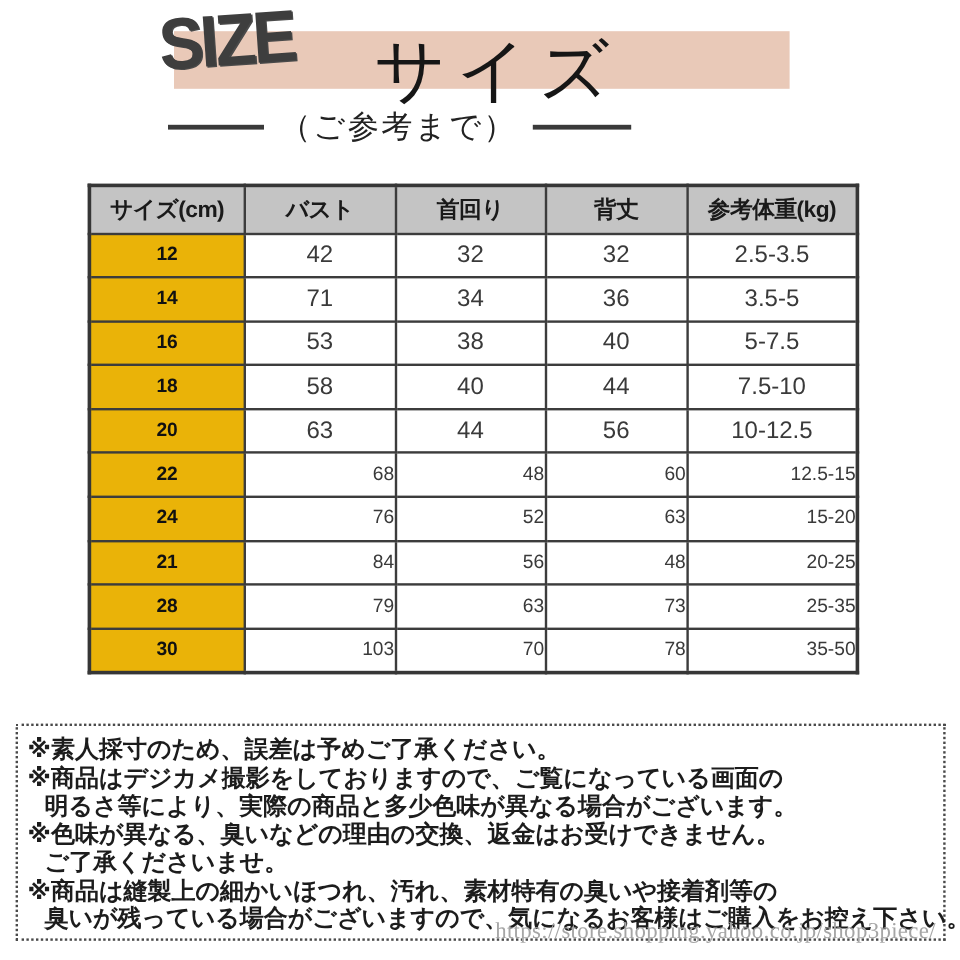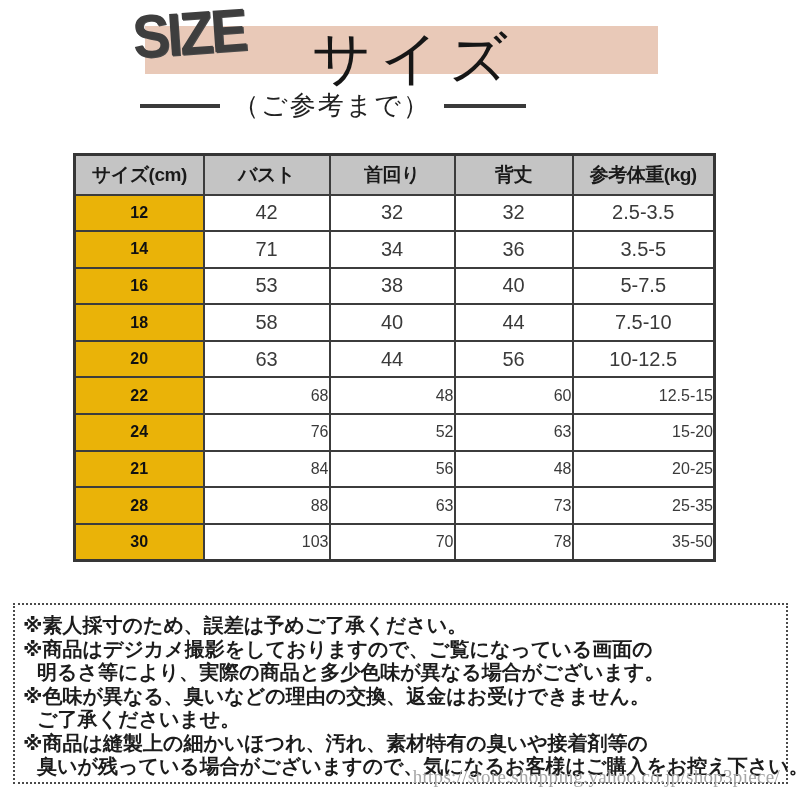--- a/index.html
+++ b/index.html
@@ -125,21 +125,21 @@
         </tr>
         <tr class="num-sm">
           <td class="row-label">21</td>
           <td class="val">84</td>
           <td class="val">56</td>
           <td class="val">48</td>
           <td class="val">20-25</td>
         </tr>
         <tr class="num-sm">
           <td class="row-label">28</td>
-          <td class="val">88</td>
+          <td class="val">79</td>
           <td class="val">63</td>
           <td class="val">73</td>
           <td class="val">25-35</td>
         </tr>
         <tr class="num-sm">
           <td class="row-label">30</td>
           <td class="val">103</td>
           <td class="val">70</td>
           <td class="val">78</td>
           <td class="val">35-50</td>

